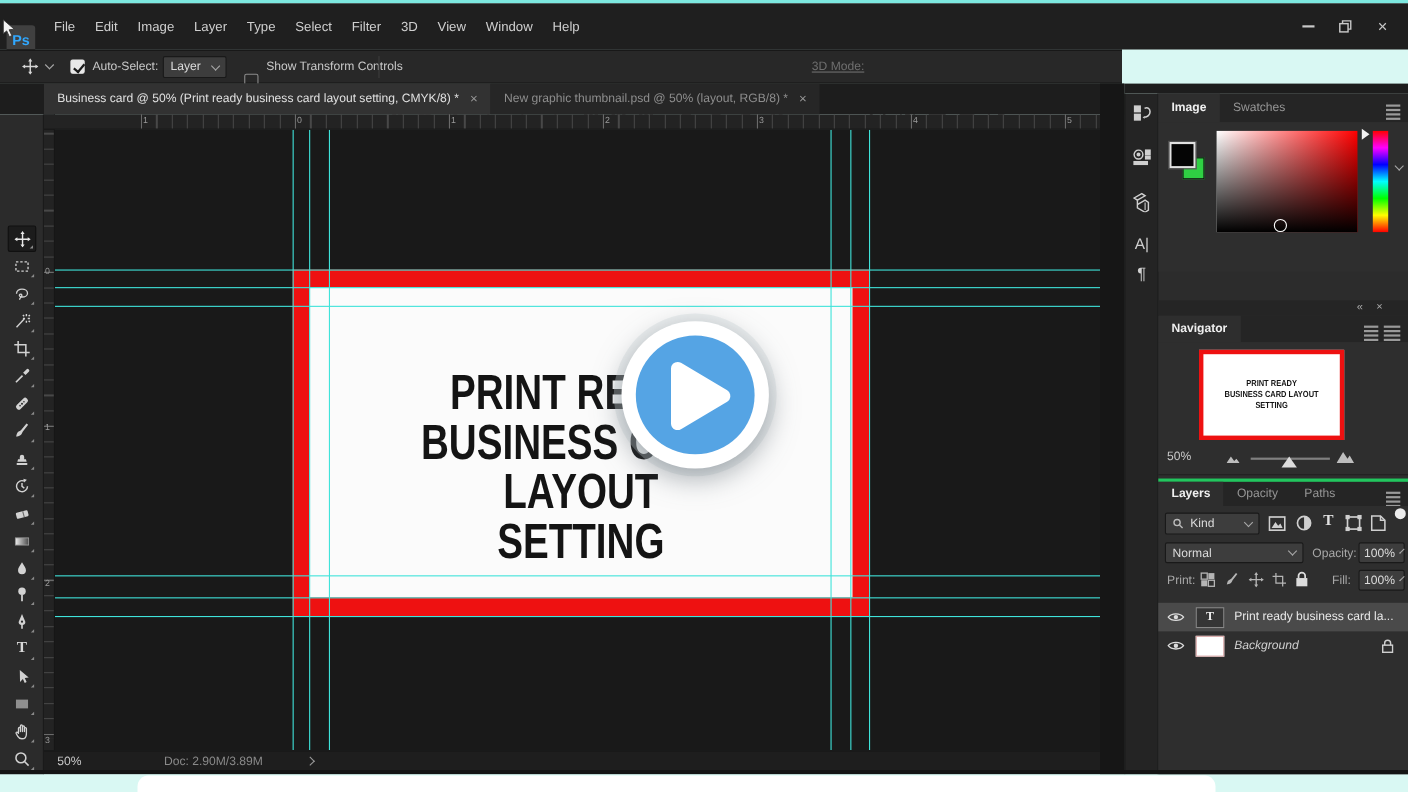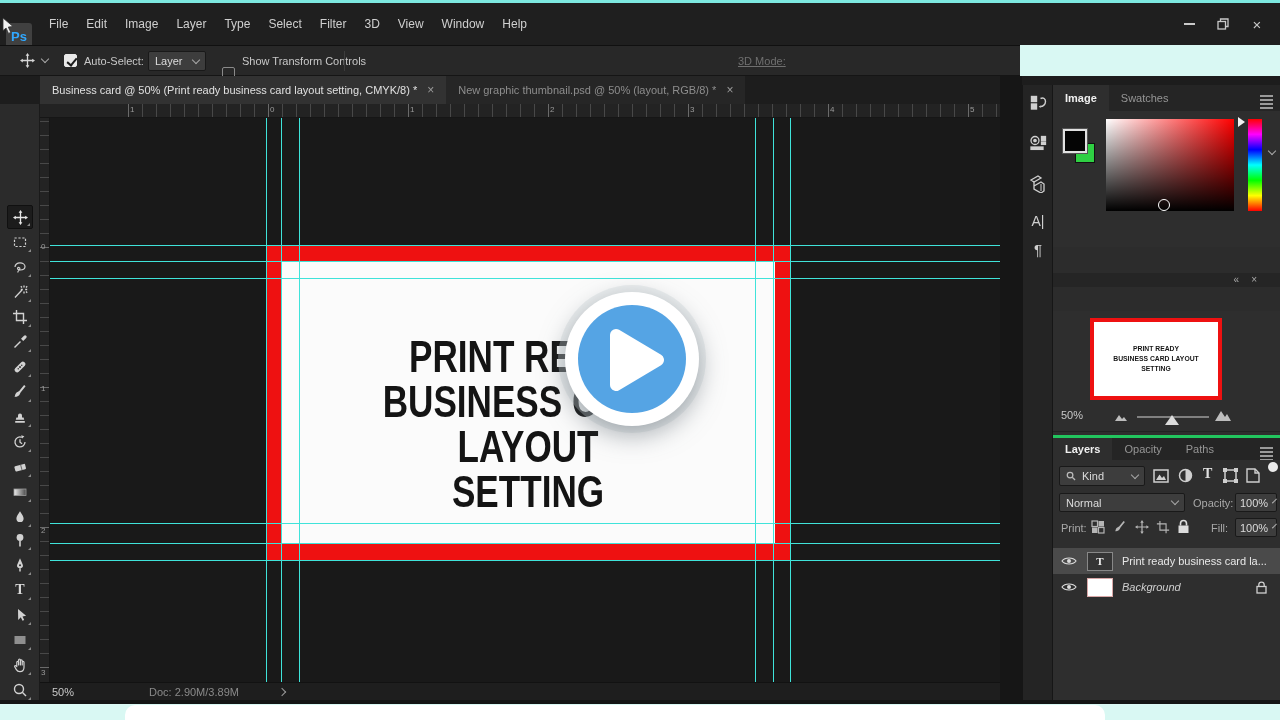--- a/index.html
+++ b/index.html
@@ -486,20 +486,25 @@
     <div class="r" style="left:185px;top:6px;width:0;height:0;border-top:5px solid transparent;border-bottom:5px solid transparent;border-left:7px solid #f2f2f2;"></div>
     <div class="r" style="left:195px;top:8px;width:14px;height:92px;background:linear-gradient(to bottom, #f00, #f0f, #00f, #0ff, #0f0, #ff0, #f00);"></div>
     <span class="r chevd" style="right:6px;top:40px;"></span>
   </div>
 
 
   <div class="r" style="left:0;top:188px;width:228px;height:14px;background:#252525;">
     <span class="r" style="right:42px;top:1px;color:#aaa;font-size:10px;">«</span>
     <span class="r" style="right:24px;top:1px;color:#aaa;font-size:10px;">×</span>
   </div>
+  <div class="ptabrow" style="top:202px;height:24px;">
+    <div class="ptab active">Navigator</div>
+    <div class="hamb r" style="right:28px;top:13px;"></div>
+    <div class="hamb r" style="right:8px;top:13px;width:15px;"></div>
+  </div>
   <div class="r" style="left:0;top:226px;width:228px;height:120px;background:#2e2e2e;">
     <div class="r" style="left:37px;top:7px;width:132px;height:82px;background:#fff;border:4px solid #ee1111;">
       <div class="navthumbtext r" style="left:0;top:22px;width:124px;text-align:center;">
         <span>PRINT READY</span>
         <span>BUSINESS CARD LAYOUT</span>
         <span>SETTING</span>
       </div>
     </div>
     <span class="txt r" style="left:8px;top:98px;">50%</span>
     <svg class="r" style="left:62px;top:102px;" width="12" height="8" viewBox="0 0 12 8">

